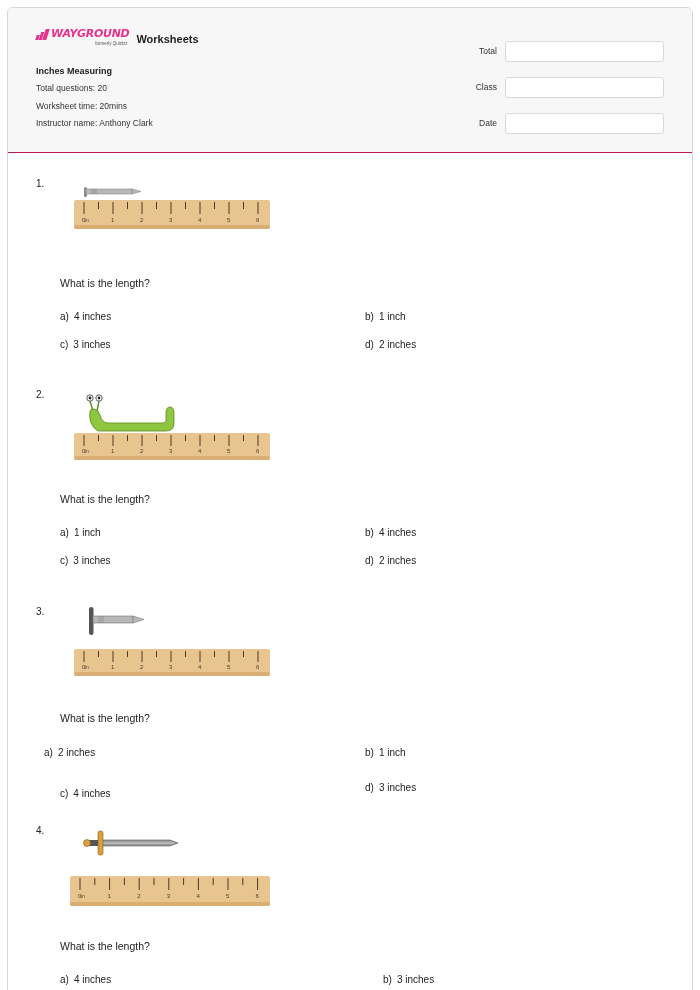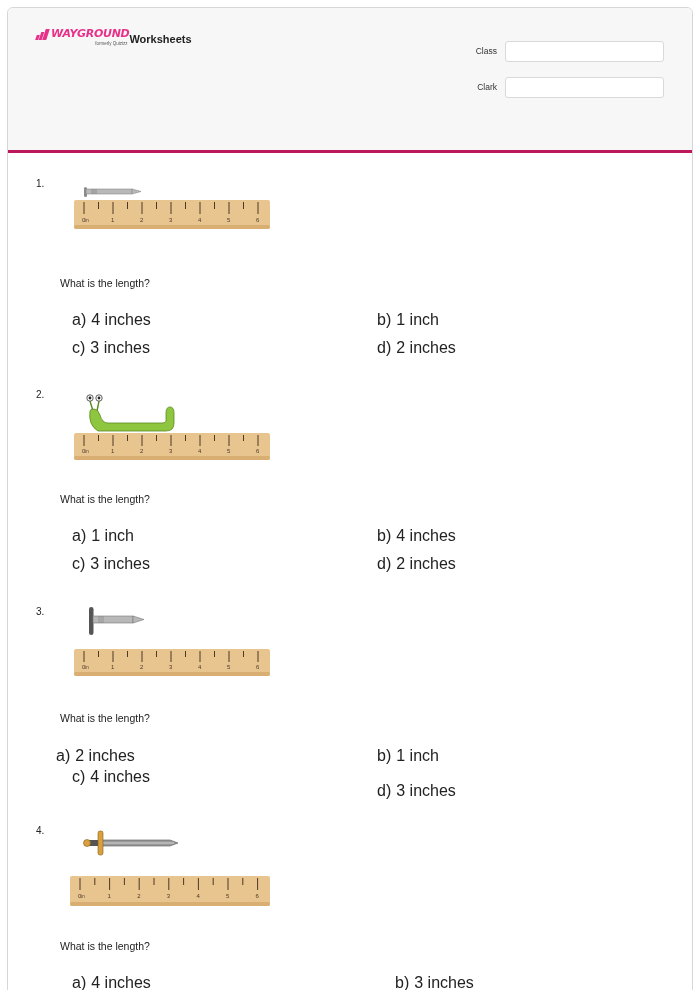--- a/index.html
+++ b/index.html
@@ -4,43 +4,43 @@
 <style>
   * { box-sizing: border-box; margin: 0; padding: 0; }
   html, body { width: 700px; height: 990px; overflow: hidden; background: #ffffff; }
   body { font-family: "Liberation Sans", sans-serif; color: #222; }
   .sheet {
     position: absolute; left: 7px; top: 7px; width: 686px; height: 1000px;
     border: 1px solid #d6d6d6; border-radius: 6px; background: #fff; overflow: hidden;
   }
   .header {
     position: absolute; left: 0; top: 0; width: 100%; height: 145px;
-    background: #f7f7f7; border-bottom: 3px solid #be185d;
+    background: #f7f7f7; border-bottom: 1px solid #be185d;
   }
   .brand { position: absolute; left: 28px; top: 20px; display: flex; align-items: flex-start; }
   .logo { display: flex; flex-direction: column; align-items: flex-end; }
   .logo-main { display: flex; align-items: center; gap: 3px; }
   .logo-mark { display: flex; gap: 1px; align-items: flex-end; height: 11px; }
   .logo-mark span { display: block; background: #e8318a; width: 3px; transform: skewX(-18deg); }
   .logo-text { font-family: "DejaVu Sans", sans-serif; font-weight: bold; font-style: italic; font-size: 11px; color: #e8318a; letter-spacing: -0.3px; line-height: 12px; }
   .logo-sub { font-size: 4.5px; color: #555; margin-top: 1px; margin-right: 2px; }
-  .brand-title { font-size: 11px; font-weight: bold; margin-top: 5px; color: #222; }
+  .brand-title { font-size: 11px; font-weight: bold; margin-left: 7px; margin-top: 5px; color: #222; }
   .meta { position: absolute; left: 28px; top: 58px; }
   .meta .title { font-size: 9px; font-weight: bold; color: #222; height: 17px; }
   .meta .line { font-size: 8.5px; color: #333; height: 17.5px; }
   .fields { position: absolute; right: 28px; top: 25px; }
   .field-row { display: flex; align-items: center; justify-content: flex-end; height: 36px; }
   .field-label { font-size: 8.5px; color: #333; margin-right: 8px; }
   .field-input { width: 159px; height: 21px; border: 1px solid #d9d9d9; border-radius: 3px; background: #fff; font-size: 9px; padding: 0 4px; font-family: "Liberation Sans", sans-serif; }
   .questions { position: absolute; left: 0; top: 145px; width: 100%; }
   .q { position: absolute; left: 0; width: 100%; }
   .q-num { position: absolute; left: 28px; font-size: 10px; color: #222; }
   .q-img { position: absolute; left: 60px; }
   .q-prompt { position: absolute; left: 52px; font-size: 10.5px; color: #222; }
-  .opt { position: absolute; font-size: 16px; color: #222; white-space: nowrap; margin-left: 12px; }
+  .opt { position: absolute; font-size: 10px; color: #222; white-space: nowrap; }
   .opt .letter { margin-right: 5px; }
 </style>
 </head>
 <body>
 
 <div class="sheet">
 
   <div class="header">
     <div class="brand">
       <div class="logo">
@@ -50,28 +50,38 @@
               <span style="height:8px"></span>
               <span style="height:11px;width:4px"></span>
           </div>
           <span class="logo-text">WAYGROUND</span>
         </div>
         <span class="logo-sub">formerly Quizizz</span>
       </div>
       <span class="brand-title">Worksheets</span>
     </div>
 
+    <div class="meta">
+      <div class="title">Inches Measuring</div>
+      <div class="line">Total questions: 20</div>
+      <div class="line">Worksheet time: 20mins</div>
+      <div class="line">Instructor name: Anthony Clark</div>
+    </div>
 
     <div class="fields">
+      <div class="field-row">
+        <label class="field-label">Total</label>
+        <input class="field-input" type="text" value="" style="">
+      </div>
       <div class="field-row">
         <label class="field-label">Class</label>
         <input class="field-input" type="text" value="" style="">
       </div>
       <div class="field-row">
-        <label class="field-label">Clark</label>
+        <label class="field-label">Date</label>
         <input class="field-input" type="text" value="" style="">
       </div>
     </div>
   </div>
 
   <div class="questions">
 
     <div class="q" style="top:0">
       <span class="q-num" style="top:25px">1.</span>
       <div class="q-img" style="top:30px">
@@ -209,21 +219,21 @@
               <text x="124" y="20">4</text>
                 <text x="153" y="20">5</text>
                 <text x="182" y="20">6</text>
             </g>
           </g>
         </svg>
       </div>
       <span class="q-prompt" style="top:123px">What is the length?</span>
       <div class="opt" style="left:36px;top:158px"><span class="letter">a)</span><span>2 inches</span></div>
       <div class="opt" style="left:357px;top:158px"><span class="letter">b)</span><span>1 inch</span></div>
-      <div class="opt" style="left:52px;top:179px"><span class="letter">c)</span><span>4 inches</span></div>
+      <div class="opt" style="left:52px;top:199px"><span class="letter">c)</span><span>4 inches</span></div>
       <div class="opt" style="left:357px;top:193px"><span class="letter">d)</span><span>3 inches</span></div>
     </div>
 
     <div class="q" style="top:656px">
       <span class="q-num" style="top:16px">4.</span>
       <div class="q-img" style="top:20px">
         <svg width="215" height="80" viewBox="0 0 215 80">
           <g>
             <polygon points="34,11 102,11 110,14 102,17 34,17" fill="#9a9a9a" stroke="#555" stroke-width="0.6"></polygon>
             <line x1="34" y1="14" x2="106" y2="14" stroke="#d0d0d0" stroke-width="1"></line>

